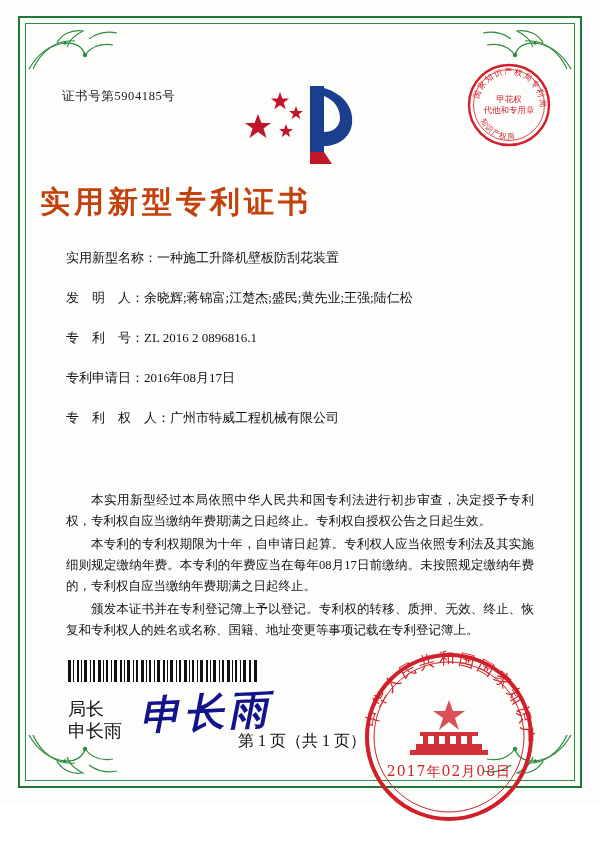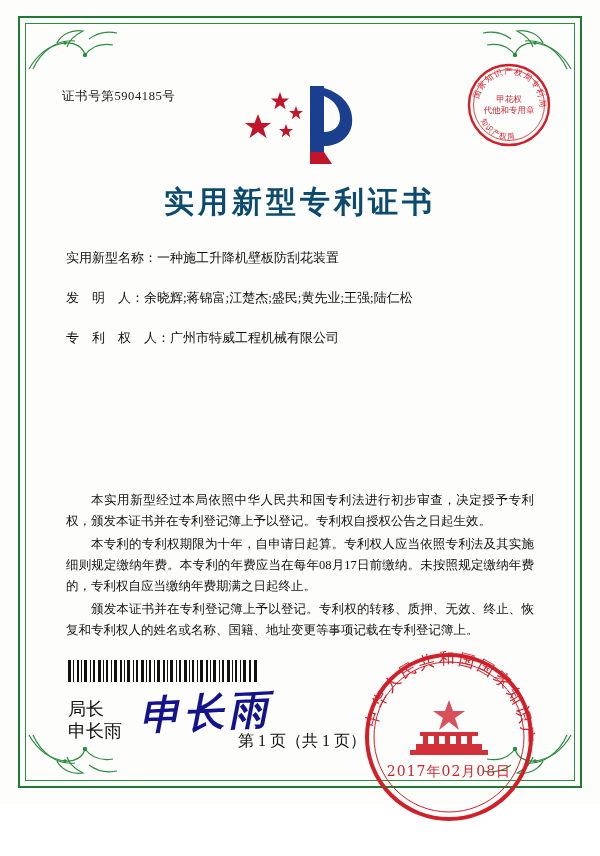--- a/index.html
+++ b/index.html
@@ -89,25 +89,24 @@
     width: 86px;
     height: 86px;
   }
   .stamp-top svg { display: block; width: 100%; height: 100%; }
 
   .doc-title {
     position: absolute;
     left: 0;
     right: 0;
     top: 142px;
-    text-align: center;
     font-size: 30px;
     font-weight: bold;
     letter-spacing: 4px;
-    color: #0c4a6e;
+    color: #c2410c;
     font-family: "DejaVu Serif", "Liberation Serif", serif;
   }
 
   .fields {
     position: absolute;
     left: 26px;
     right: 44px;
     top: 208px;
   }
   .field-row {
@@ -283,26 +282,32 @@
     <div class="doc-title">实用新型专利证书</div>
 
     <div class="fields">
       <div class="field-row">
         <span class="field-label">实用新型名称：</span><span class="field-value">一种施工升降机壁板防刮花装置</span>
       </div>
       <div class="field-row">
         <span class="field-label">发　明　人：</span><span class="field-value">余晓辉;蒋锦富;江楚杰;盛民;黄先业;王强;陆仁松</span>
       </div>
       <div class="field-row">
+        <span class="field-label">专　利　号：</span><span class="field-value">ZL 2016 2 0896816.1</span>
+      </div>
+      <div class="field-row">
+        <span class="field-label">专利申请日：</span><span class="field-value">2016年08月17日</span>
+      </div>
+      <div class="field-row">
         <span class="field-label">专　利　权　人：</span><span class="field-value">广州市特威工程机械有限公司</span>
       </div>
     </div>
 
     <div class="body-text">
-      <p>本实用新型经过本局依照中华人民共和国专利法进行初步审查，决定授予专利权，颁发本证书并在专利登记簿上予以登记。专利权自授权公告之日起生效。</p>
+      <p>本实用新型经过本局依照中华人民共和国专利法进行初步审查，决定授予专利权，专利权自应当缴纳年费期满之日起终止。专利权自授权公告之日起生效。</p>
       <p>本专利的专利权期限为十年，自申请日起算。专利权人应当依照专利法及其实施细则规定缴纳年费。本专利的年费应当在每年08月17日前缴纳。未按照规定缴纳年费的，专利权自应当缴纳年费期满之日起终止。</p>
       <p>颁发本证书并在专利登记簿上予以登记。专利权的转移、质押、无效、终止、恢复和专利权人的姓名或名称、国籍、地址变更等事项记载在专利登记簿上。</p>
     </div>
 
     <div class="barcode">
       <svg viewBox="0 0 190 22" preserveAspectRatio="none">
         <g fill="#111">
           <rect x="0" y="0" width="3" height="22"></rect>
             <rect x="5" y="0" width="1" height="22"></rect>
           <rect x="9" y="0" width="2" height="22"></rect>

